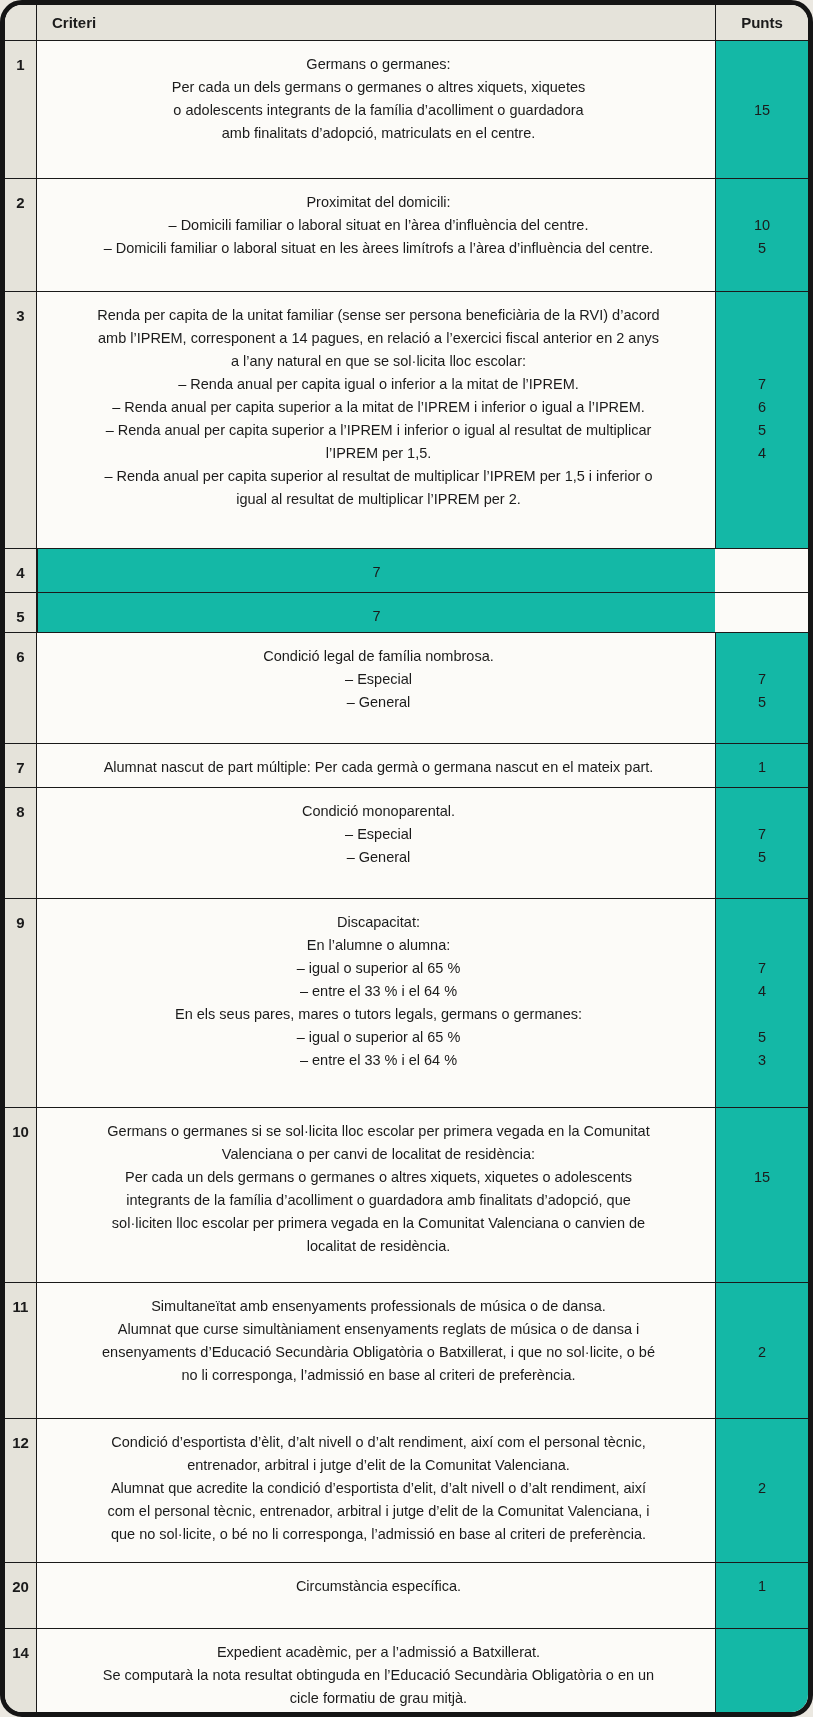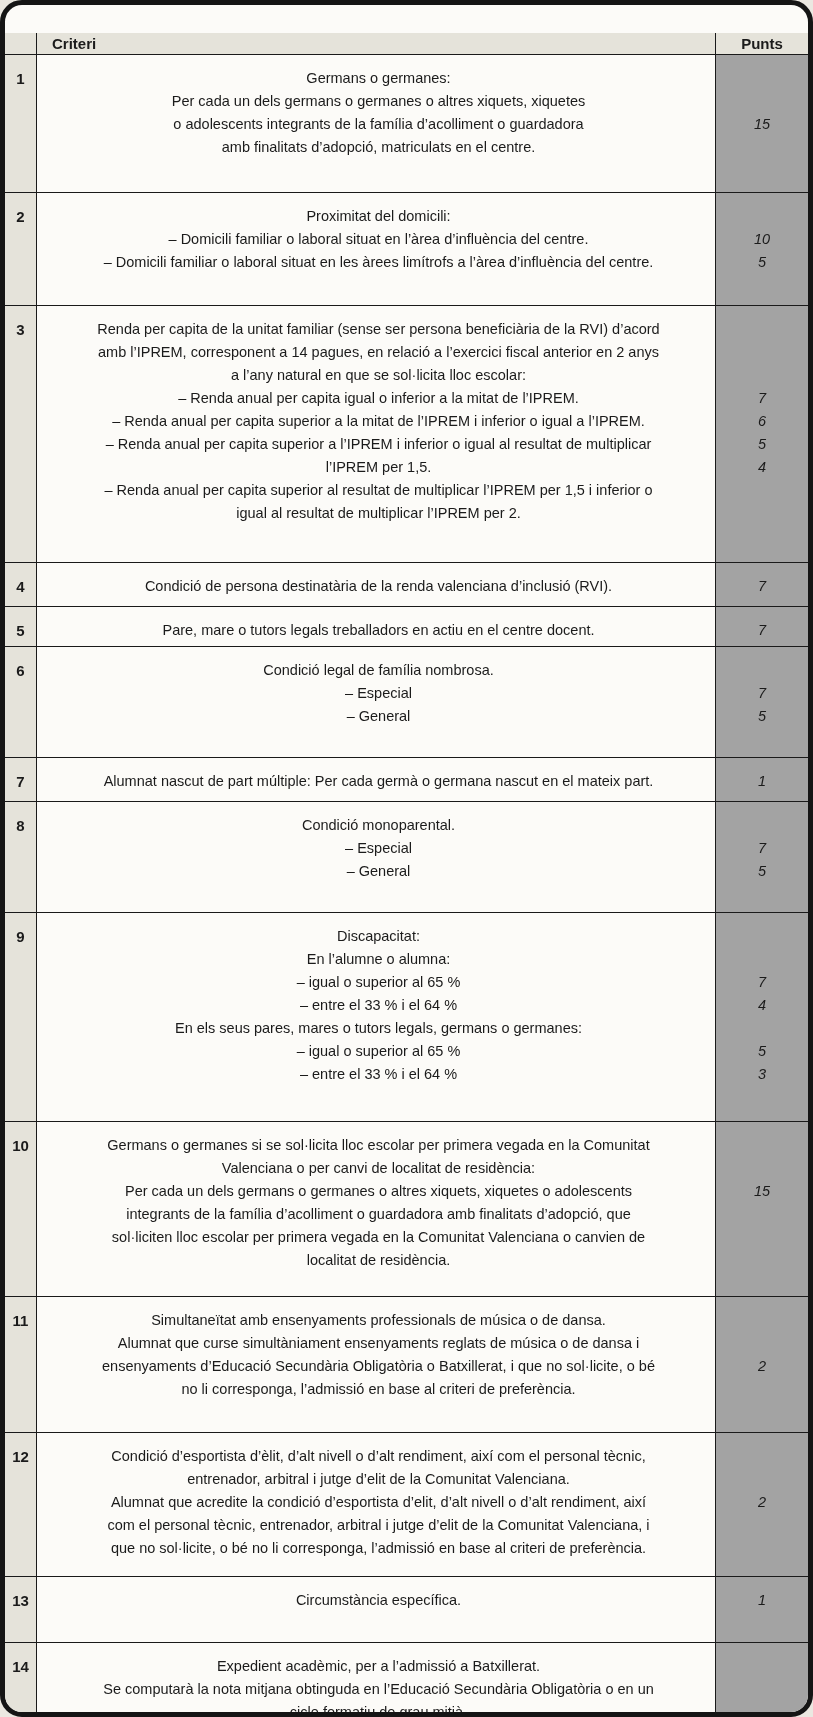--- a/index.html
+++ b/index.html
@@ -41,31 +41,30 @@
   }
   .critcell{
     background:#fcfbf8;
     padding:12px 10px 0 15px;
     font-size:14.5px;
     line-height:23px;
     white-space:pre;
     text-align:center;
   }
   .puntscell{
-    background:#a3a3a3;
+    background:#14b8a6;
     border-left:1.5px solid #1a1a1a;
     text-align:center;
     font-size:14.5px;
     line-height:23px;
     padding-top:12px;
     white-space:pre-line;
-    font-style:italic;
   }
   
-  .hrow{height:21px;margin-top:28px;}
+  .hrow{height:35px;}
   .hrow .cell{display:flex;align-items:center;}
   .hcell{background:#e5e3da;font-weight:700;font-size:15px;}
   .hcrit{padding-left:15px;border-right:0;}
   .hnum{border-right:1.5px solid #1a1a1a;}
   .hpunts{border-left:1.5px solid #1a1a1a;justify-content:center;}
   
   .r1{height:138px;}  .r2{height:113px;}  .r3{height:257px;}
   .r4{height:44px;}   .r5{height:40px;}   .r6{height:111px;}
   .r7{height:44px;}   .r8{height:111px;}  .r9{height:209px;}
   .r10{height:175px;} .r11{height:136px;} .r12{height:144px;}
@@ -122,27 +121,25 @@
 
 
 7
 6
 5
 4</div>
   </div>
 
   <div class="row r4">
     <div class="cell numcell">4</div>
-    <div class="cell critcell">Condició de persona destinatària de la renda valenciana d’inclusió (RVI).</div>
     <div class="cell puntscell">7</div>
   </div>
 
   <div class="row r5">
     <div class="cell numcell">5</div>
-    <div class="cell critcell">Pare, mare o tutors legals treballadors en actiu en el centre docent.</div>
     <div class="cell puntscell">7</div>
   </div>
 
   <div class="row r6">
     <div class="cell numcell">6</div>
     <div class="cell critcell">Condició legal de família nombrosa.
 – Especial
 – General</div>
     <div class="cell puntscell">
 7
@@ -213,26 +210,26 @@
 entrenador, arbitral i jutge d’elit de la Comunitat Valenciana.
 Alumnat que acredite la condició d’esportista d’elit, d’alt nivell o d’alt rendiment, així
 com el personal tècnic, entrenador, arbitral i jutge d’elit de la Comunitat Valenciana, i
 que no sol·licite, o bé no li corresponga, l’admissió en base al criteri de preferència.</div>
     <div class="cell puntscell">
 
 2</div>
   </div>
 
   <div class="row r13">
-    <div class="cell numcell">13</div>
+    <div class="cell numcell">20</div>
     <div class="cell critcell">Circumstància específica.</div>
     <div class="cell puntscell">1</div>
   </div>
 
   <div class="row r14">
     <div class="cell numcell">14</div>
     <div class="cell critcell">Expedient acadèmic, per a l’admissió a Batxillerat.
-Se computarà la nota mitjana obtinguda en l’Educació Secundària Obligatòria o en un
+Se computarà la nota resultat obtinguda en l’Educació Secundària Obligatòria o en un
 cicle formatiu de grau mitjà.</div>
     <div class="cell puntscell"></div>
   </div>
 
 </div>
 
 </body></html>

